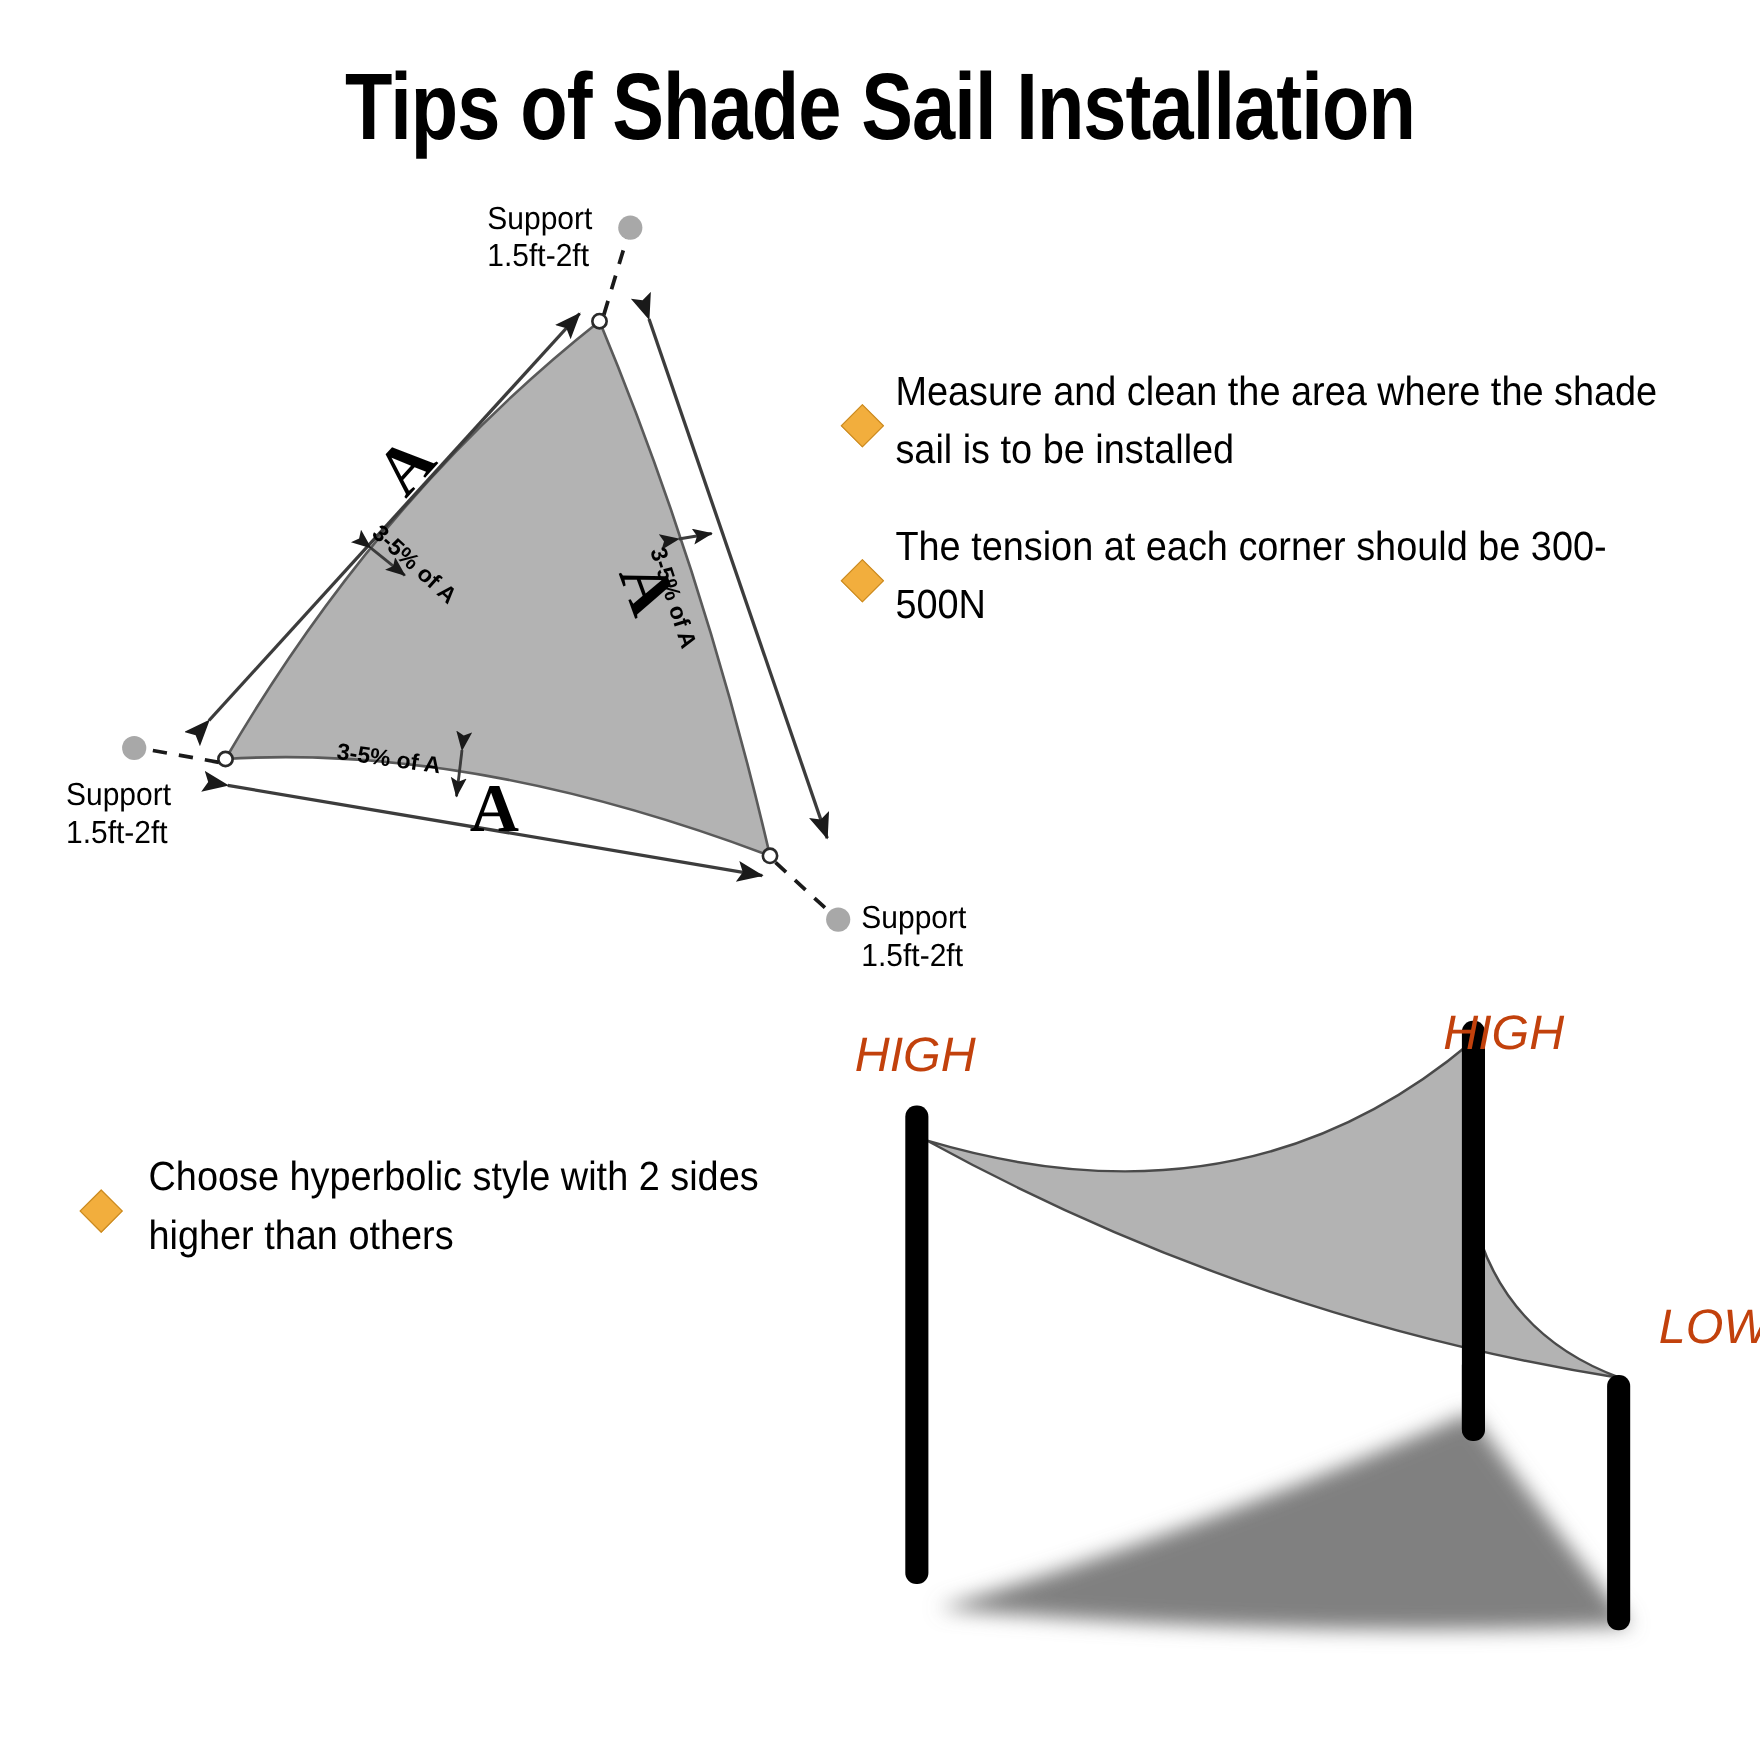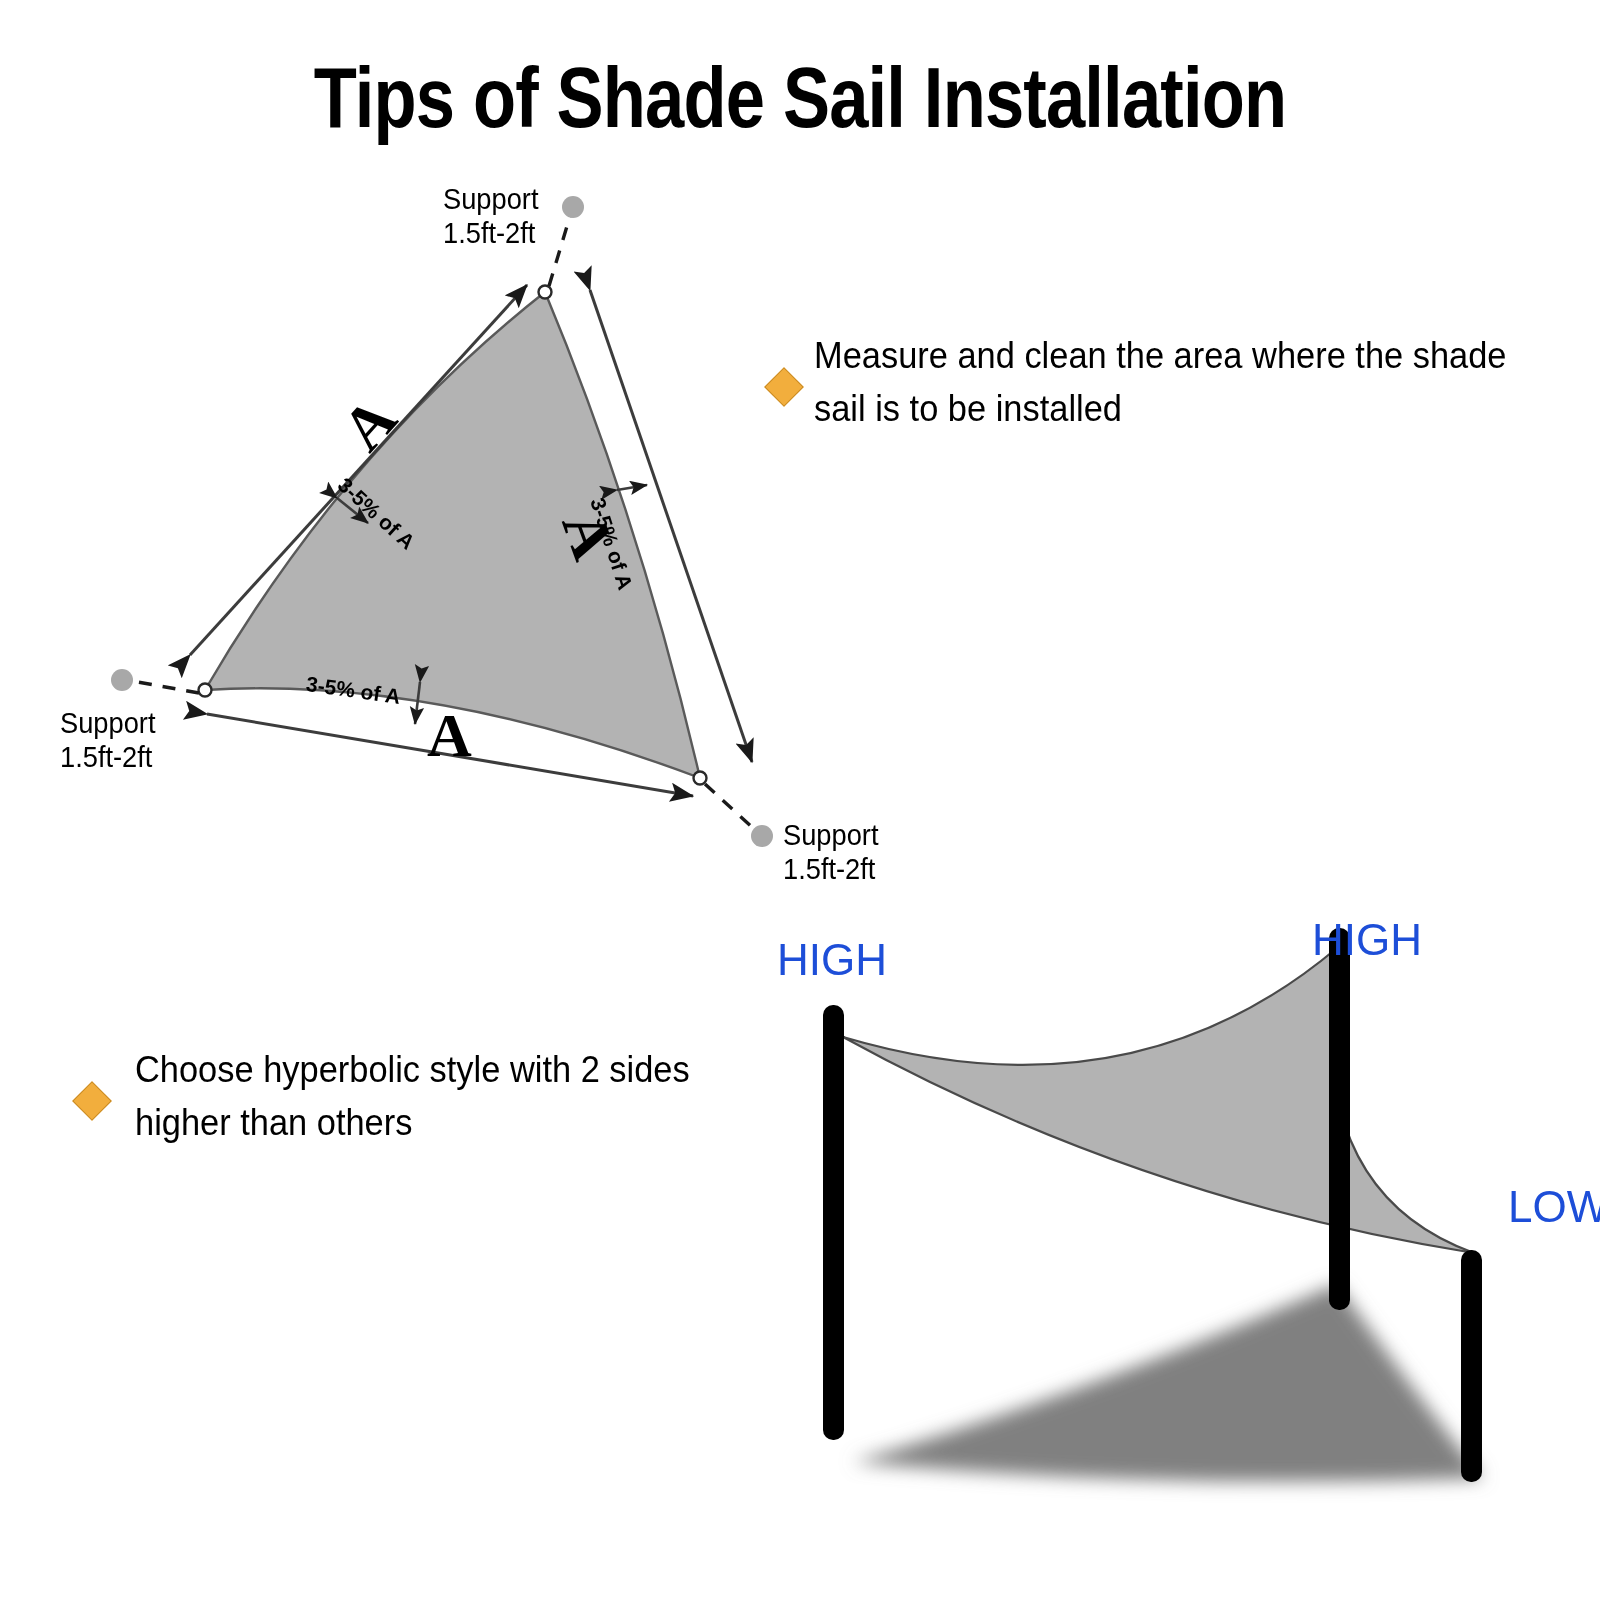--- a/index.html
+++ b/index.html
@@ -104,21 +104,22 @@
   }
   .pct-label {
     font-size: 21px;
     font-weight: bold;
     font-family: "Liberation Sans", sans-serif;
   }
   .hl-label {
     font-size: 44px;
     font-family: "Liberation Sans", sans-serif;
     letter-spacing: 0px;
-    color: #1d4ed8;
+    color: #c2410c;
+    font-style: italic;
   }
 </style>
 </head>
 <body>
 
 <div id="page">
 
   <div id="title">Tips of Shade Sail Installation</div>
 
   <svg class="svg-layer" viewBox="0 0 1600 1600" xmlns="http://www.w3.org/2000/svg">
@@ -176,20 +177,24 @@
   <div class="dlabel pct-label" style="left:608px; top:495px; transform:rotate(72deg); transform-origin:0 0;">3-5% of A</div>
 
   <div class="dlabel big-a" style="left:427px; top:700px;">A</div>
   <div class="dlabel pct-label" style="left:308px; top:672px; transform:rotate(8deg); transform-origin:0 0;">3-5% of A</div>
 
   <div class="bullet-list" id="bullets-right">
     <div class="bullet-item">
       <span class="bullet-marker"></span>
       <span class="bullet-text">Measure and clean the area where the shade sail is to be installed</span>
     </div>
+    <div class="bullet-item">
+      <span class="bullet-marker"></span>
+      <span class="bullet-text">The tension at each corner should be 300-500N</span>
+    </div>
   </div>
 
   <div class="bullet-list" id="bullets-left">
     <div class="bullet-item">
       <span class="bullet-marker"></span>
       <span class="bullet-text">Choose hyperbolic style with 2 sides higher than others</span>
     </div>
   </div>
 
   <svg class="svg-layer" viewBox="0 0 1600 1600" xmlns="http://www.w3.org/2000/svg">

